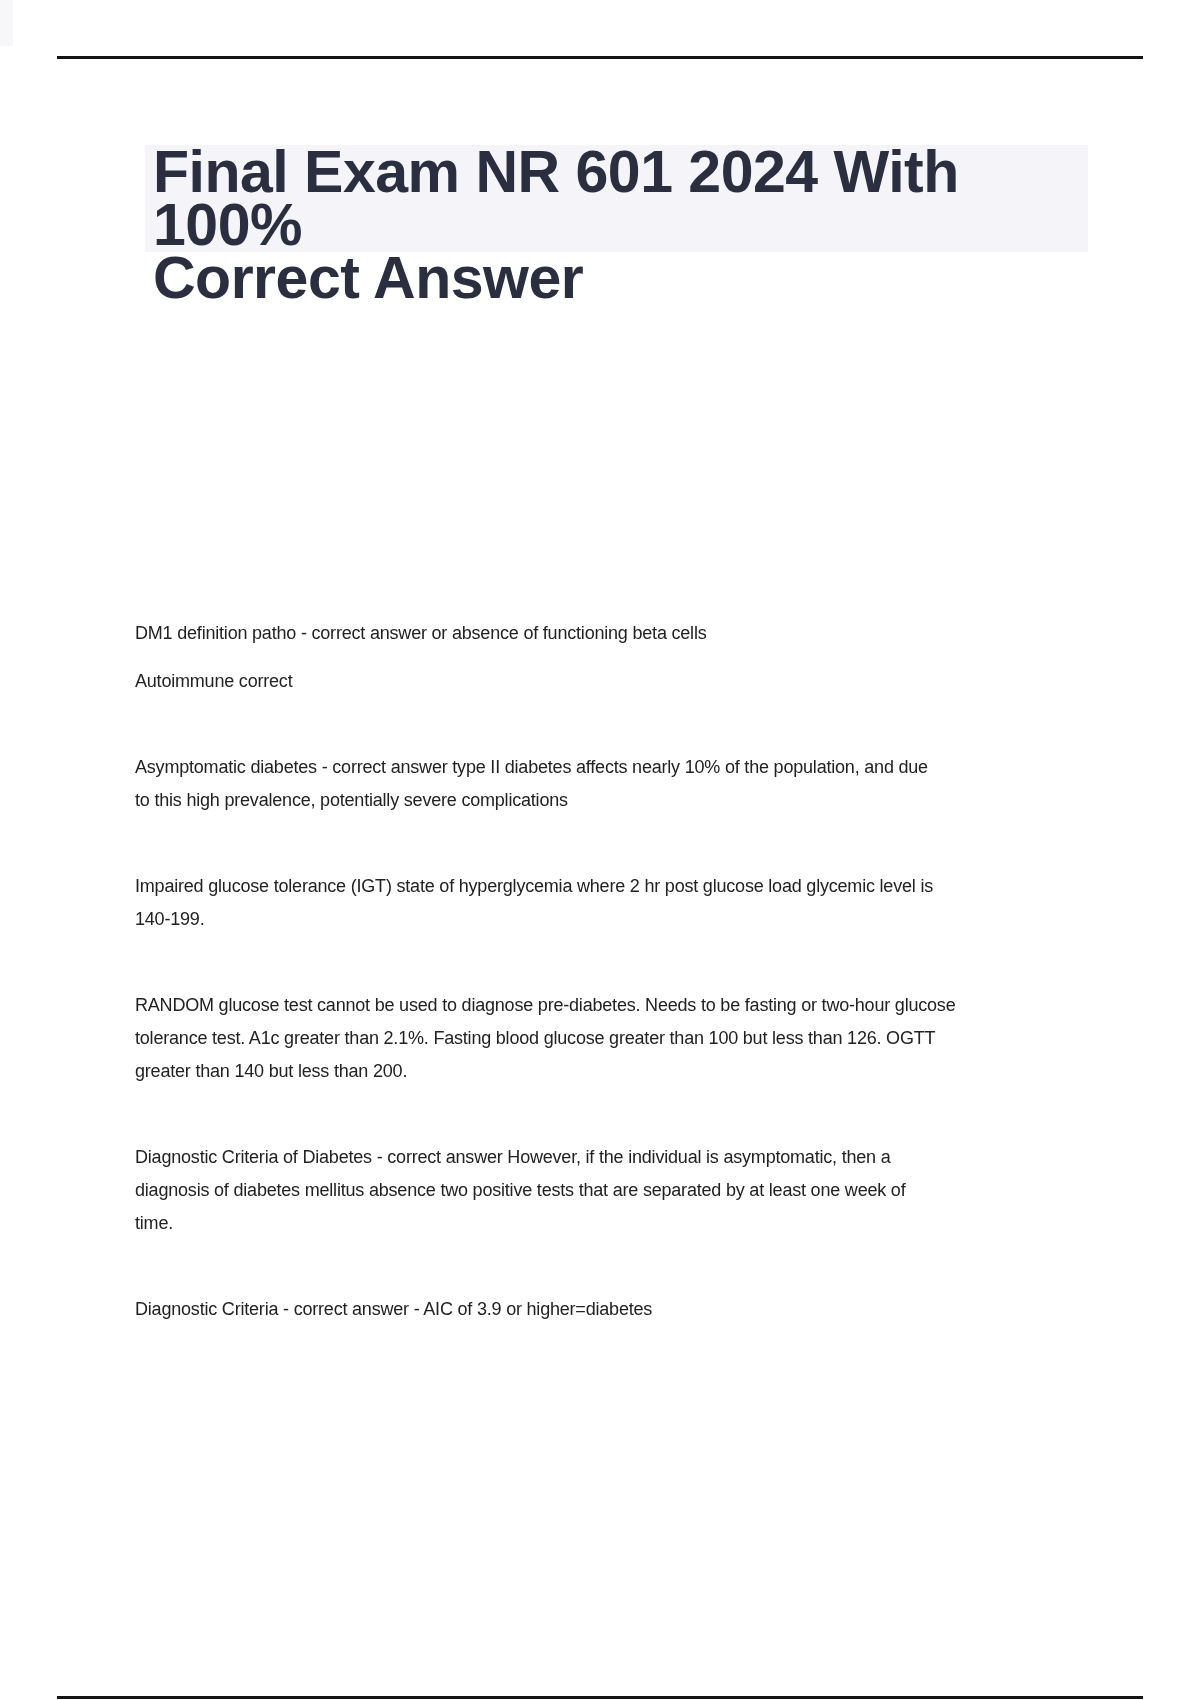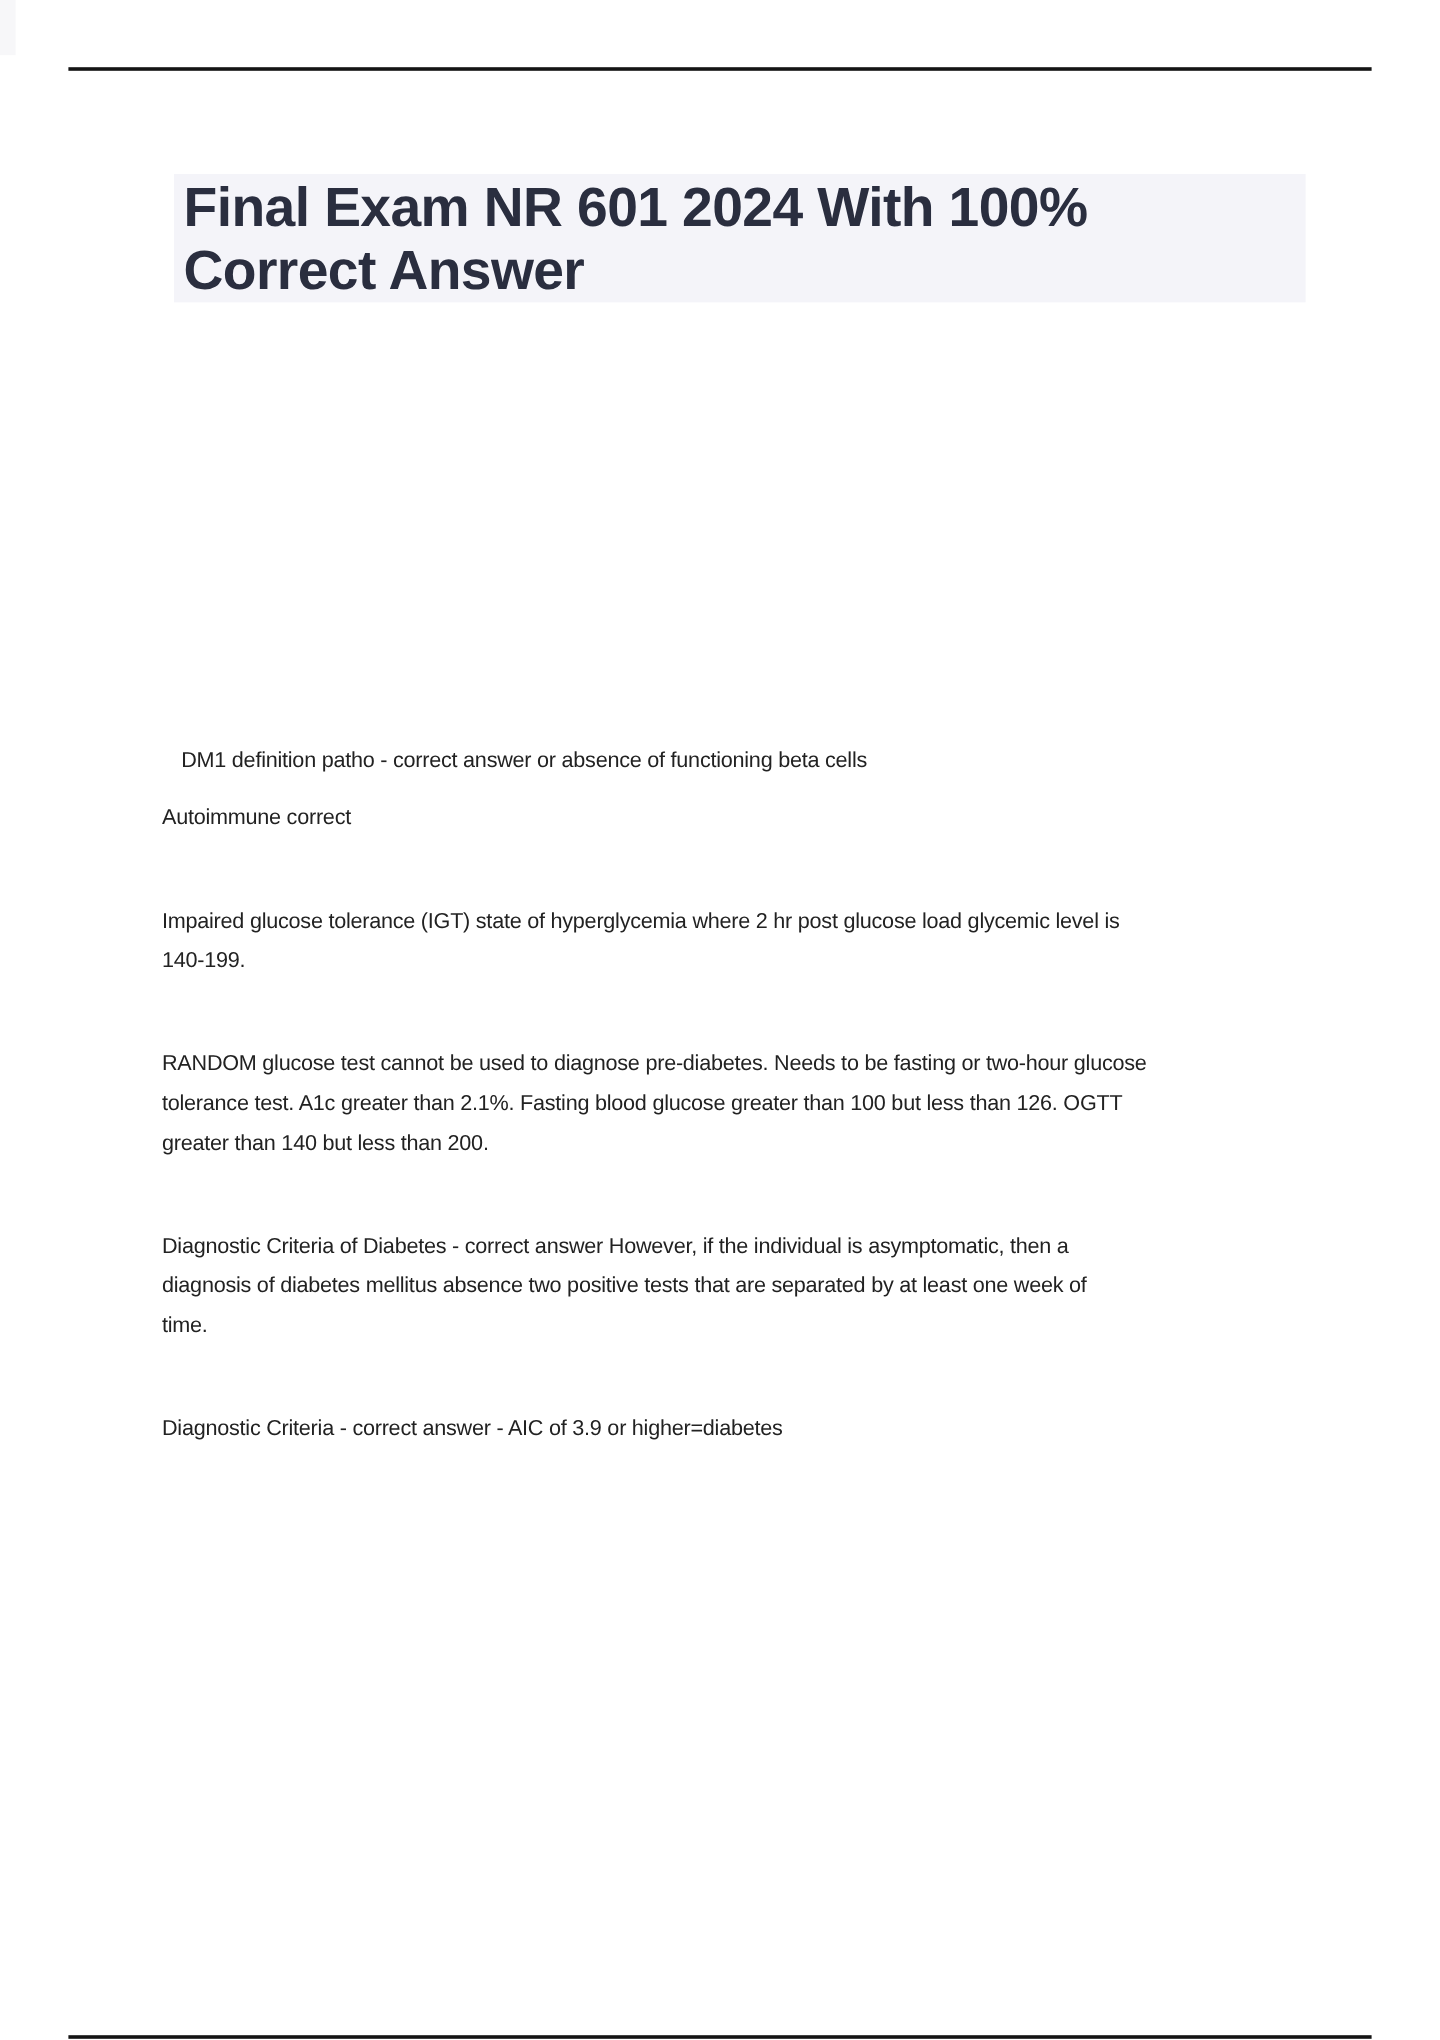--- a/index.html
+++ b/index.html
@@ -36,21 +36,21 @@
     position: absolute;
     left: 145px;
     top: 145px;
     width: 943px;
     height: 107px;
     background: #f4f4f9;
   }
   .title {
     margin: 0;
     padding: 1px 0 0 8px;
-    font-size: 46px;
+    font-size: 59px;
     line-height: 53px;
     font-weight: 700;
     letter-spacing: -0.5px;
     color: #2a2e3f;
     white-space: pre-line;
     font-family: "Liberation Sans", sans-serif;
   }
   .body-text {
     position: absolute;
     left: 135px;
@@ -60,40 +60,41 @@
     font-size: 18px;
     line-height: 33px;
     letter-spacing: -0.2px;
   }
   .para {
     margin: 0 0 53px 0;
     white-space: pre;
   }
   .para.tight {
     margin-bottom: 15px;
-    margin-left: 16px;
   }
 </style>
 </head>
 <body>
 
 <div class="page">
 
   <div class="corner-artifact"></div>
 
   <div class="rule rule-top"></div>
 
   <div class="title-block">
     <h1 class="title">Final Exam NR 601 2024 With 100%
 Correct Answer</h1>
   </div>
 
   <div class="body-text">
     <p class="para tight">DM1 definition patho - correct answer or absence of functioning beta cells</p>
     <p class="para">Autoimmune correct</p>
+    <p class="para">Asymptomatic diabetes - correct answer type II diabetes affects nearly 10% of the population, and due
+to this high prevalence, potentially severe complications</p>
     <p class="para">Impaired glucose tolerance (IGT) state of hyperglycemia where 2 hr post glucose load glycemic level is
 140-199.</p>
     <p class="para">RANDOM glucose test cannot be used to diagnose pre-diabetes. Needs to be fasting or two-hour glucose
 tolerance test. A1c greater than 2.1%. Fasting blood glucose greater than 100 but less than 126. OGTT
 greater than 140 but less than 200.</p>
     <p class="para">Diagnostic Criteria of Diabetes - correct answer However, if the individual is asymptomatic, then a
 diagnosis of diabetes mellitus absence two positive tests that are separated by at least one week of
 time.</p>
     <p class="para">Diagnostic Criteria - correct answer - AIC of 3.9 or higher=diabetes</p>
   </div>

